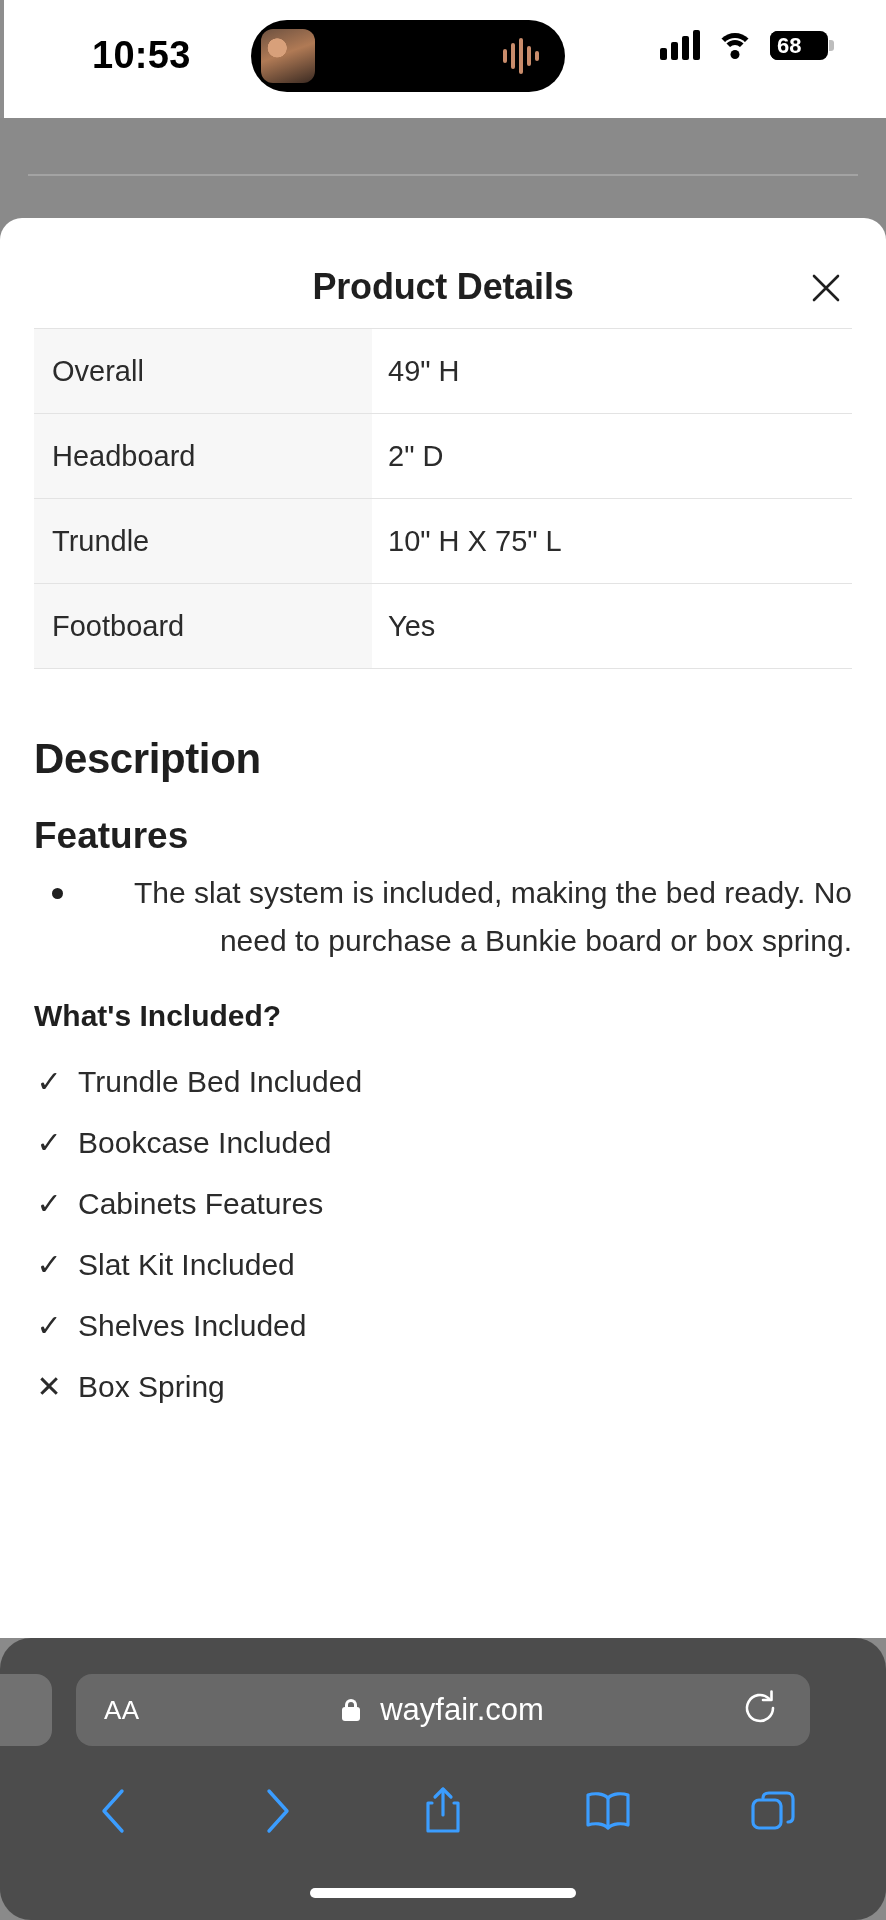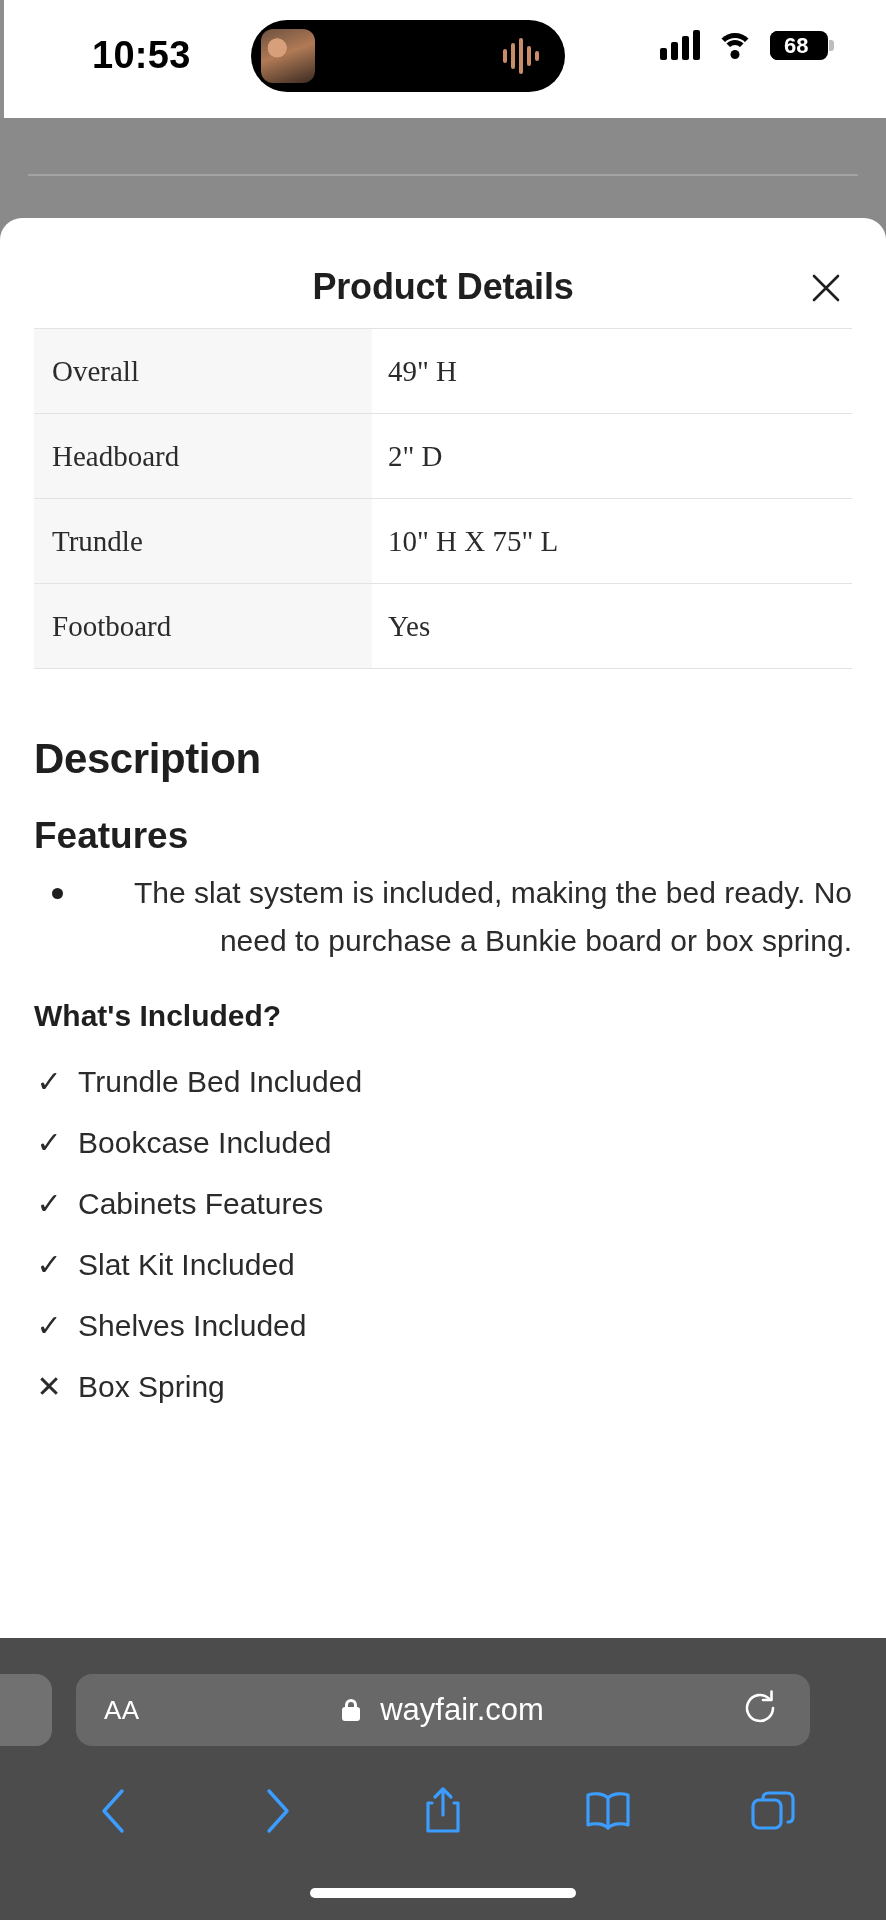--- a/index.html
+++ b/index.html
@@ -129,21 +129,21 @@
     border-radius: 8px;
     background: #bdbdbd;
     z-index: -1;
   }
   .battery .pct {
     position: relative;
     z-index: 2;
     color: #fff;
     font-size: 22px;
     font-weight: 700;
-    margin-left: 14px;
+    margin-left: 7px;
     line-height: 29px;
   }
   .battery .nub {
     position: absolute;
     right: -6px;
     top: 9px;
     width: 5px; height: 11px;
     background: #bdbdbd;
     border-radius: 0 3px 3px 0;
   }
@@ -214,21 +214,21 @@
     letter-spacing: -0.2px;
     margin: 28px 0 18px 0;
   }
 
   
   table.specs {
     width: 100%;
     border-collapse: collapse;
     table-layout: fixed;
   }
-  table.specs tr { height: 85px; font-family: Liberation Serif, serif; }
+  table.specs tr { height: 85px; }
   table.specs td {
     border-top: 1px solid #e3e3e3;
     border-bottom: 1px solid #e3e3e3;
     font-size: 29px;
     color: #2b2b2b;
     vertical-align: middle;
   }
   table.specs td.k {
     width: 338px;
     background: #f7f7f7;
@@ -306,20 +306,21 @@
   
   .safari-bar {
     position: absolute;
     left: 0;
     bottom: 0;
     width: 886px;
     height: 282px;
     background: rgba(70,70,70,0.92);
     z-index: 30;
     backdrop-filter: blur(10px);
+    border-radius: 31px;
   }
   .tab-peek {
     position: absolute;
     left: -20px;
     top: 36px;
     width: 72px;
     height: 72px;
     border-radius: 16px;
     background: rgba(120,120,120,0.85);
   }

